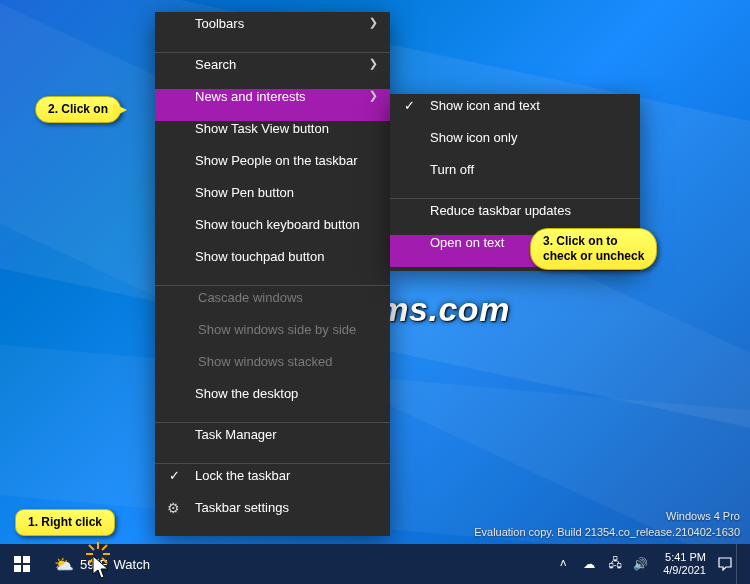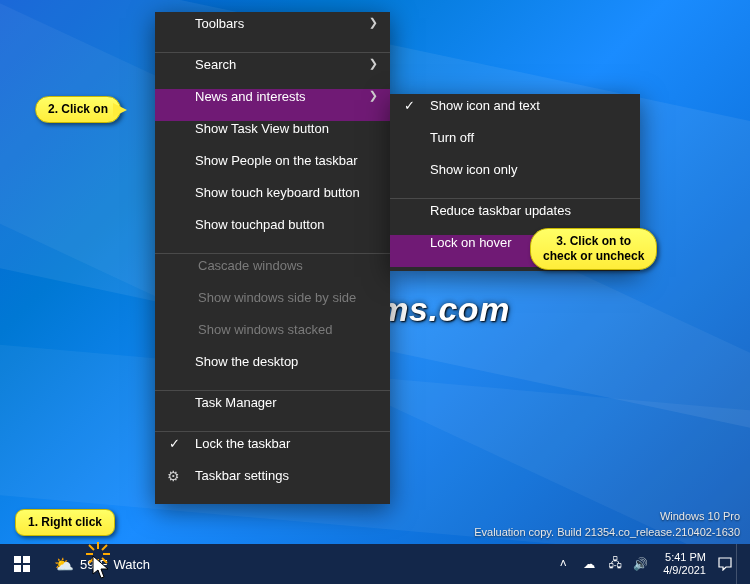--- a/index.html
+++ b/index.html
@@ -38,33 +38,33 @@
     box-shadow:0 6px 24px rgba(0,0,0,0.5);
     padding:4px 0; min-width:220px;
     font-size:13px;
   }
   .menu1 { left:155px; top:12px; width:235px; }
   .menu2 { left:390px; top:94px; width:250px; }
   .item {
     display:flex; align-items:flex-start; height:32px;
     padding:0 14px 0 40px; position:relative; white-space:nowrap;
   }
-  .item.hover { background:#701a75; }
+  .item.hover { background:#a21caf; }
   .item.disabled { color:#7a7a7a;padding-left:43px; }
   .item .chev { position:absolute; right:12px; font-size:11px; color:#cfcfcf; }
   .item .check { position:absolute; left:14px; font-size:13px; color:#fff; }
   .item .gear { position:absolute; left:12px; font-size:14px; color:#cfcfcf;}
   .sep { height:1px; background:#4a4a4a; margin:4px 0; }
   
   .callout {
     position:absolute; background:linear-gradient(#ffff66,#ffed3a);
     border:1px solid #c9b800; border-radius:18px;
     color:#000; font-weight:bold; font-size:12px;
     padding:5px 12px; box-shadow:2px 2px 4px rgba(0,0,0,0.5);
-    text-align:center; line-height:1.25;
+    text-align:left; line-height:1.25;
   }
   .c1 { left:15px; bottom:48px;border-radius:9px; }
   .c2 { left:35px; top:96px; }
   .c2::after{
     content:""; position:absolute; right:-14px; top:50%; margin-top:-7px;
     border:7px solid transparent; border-left:14px solid #ffed3a;
   }
   .c3 { left:530px; top:228px; }
   
   .cursor { position:absolute; left:92px; bottom:3px; width:20px; height:26px; z-index:30;}
@@ -82,21 +82,21 @@
   }
 </style>
 </head>
 <body>
 
 <div class="ray r1"></div>
 <div class="ray r2"></div>
 <div class="ray r3"></div>
 
 <div class="buildinfo">
-  <div>Windows 10 Pro</div>
+  <div>Windows 4 Pro</div>
   <div>Evaluation copy. Build 21354.co_release.210402-1630</div>
 </div>
 
 <div class="watermark">TenForums.com</div>
 
 <div class="menu menu1">
   <div class="item">
       <span>Toolbars</span>
       <span class="chev">❯</span>
     </div>
@@ -109,20 +109,23 @@
       <span>News and interests</span>
       <span class="chev">❯</span>
     </div>
   <div class="item">
       <span>Show Task View button</span>
     </div>
   <div class="item">
       <span>Show People on the taskbar</span>
     </div>
   <div class="item">
+      <span>Show Pen button</span>
+    </div>
+  <div class="item">
       <span>Show touch keyboard button</span>
     </div>
   <div class="item">
       <span>Show touchpad button</span>
     </div>
   <div class="sep"></div>
   <div class="item disabled">
       <span>Cascade windows</span>
     </div>
   <div class="item disabled">
@@ -148,31 +151,31 @@
       <span>Taskbar settings</span>
     </div>
 </div>
 
 <div class="menu menu2">
   <div class="item">
       <span class="check">✓</span>
       <span>Show icon and text</span>
     </div>
   <div class="item">
+      <span>Show icon only</span>
+    </div>
+  <div class="item">
       <span>Turn off</span>
     </div>
-  <div class="item">
-      <span>Show icon only</span>
-    </div>
   <div class="sep"></div>
   <div class="item">
       <span>Reduce taskbar updates</span>
     </div>
   <div class="item hover">
-      <span>Lock on hover</span>
+      <span>Open on text</span>
     </div>
 </div>
 
 <div class="callout c1">1. Right click</div>
 <div class="callout c2">2. Click on</div>
 <div class="callout c3" style="white-space:pre-line;">3. Click on to
 check or uncheck</div>
 
 <svg class="sparkle" viewBox="0 0 28 28">
   <g stroke="#ffaa00" stroke-width="2">

